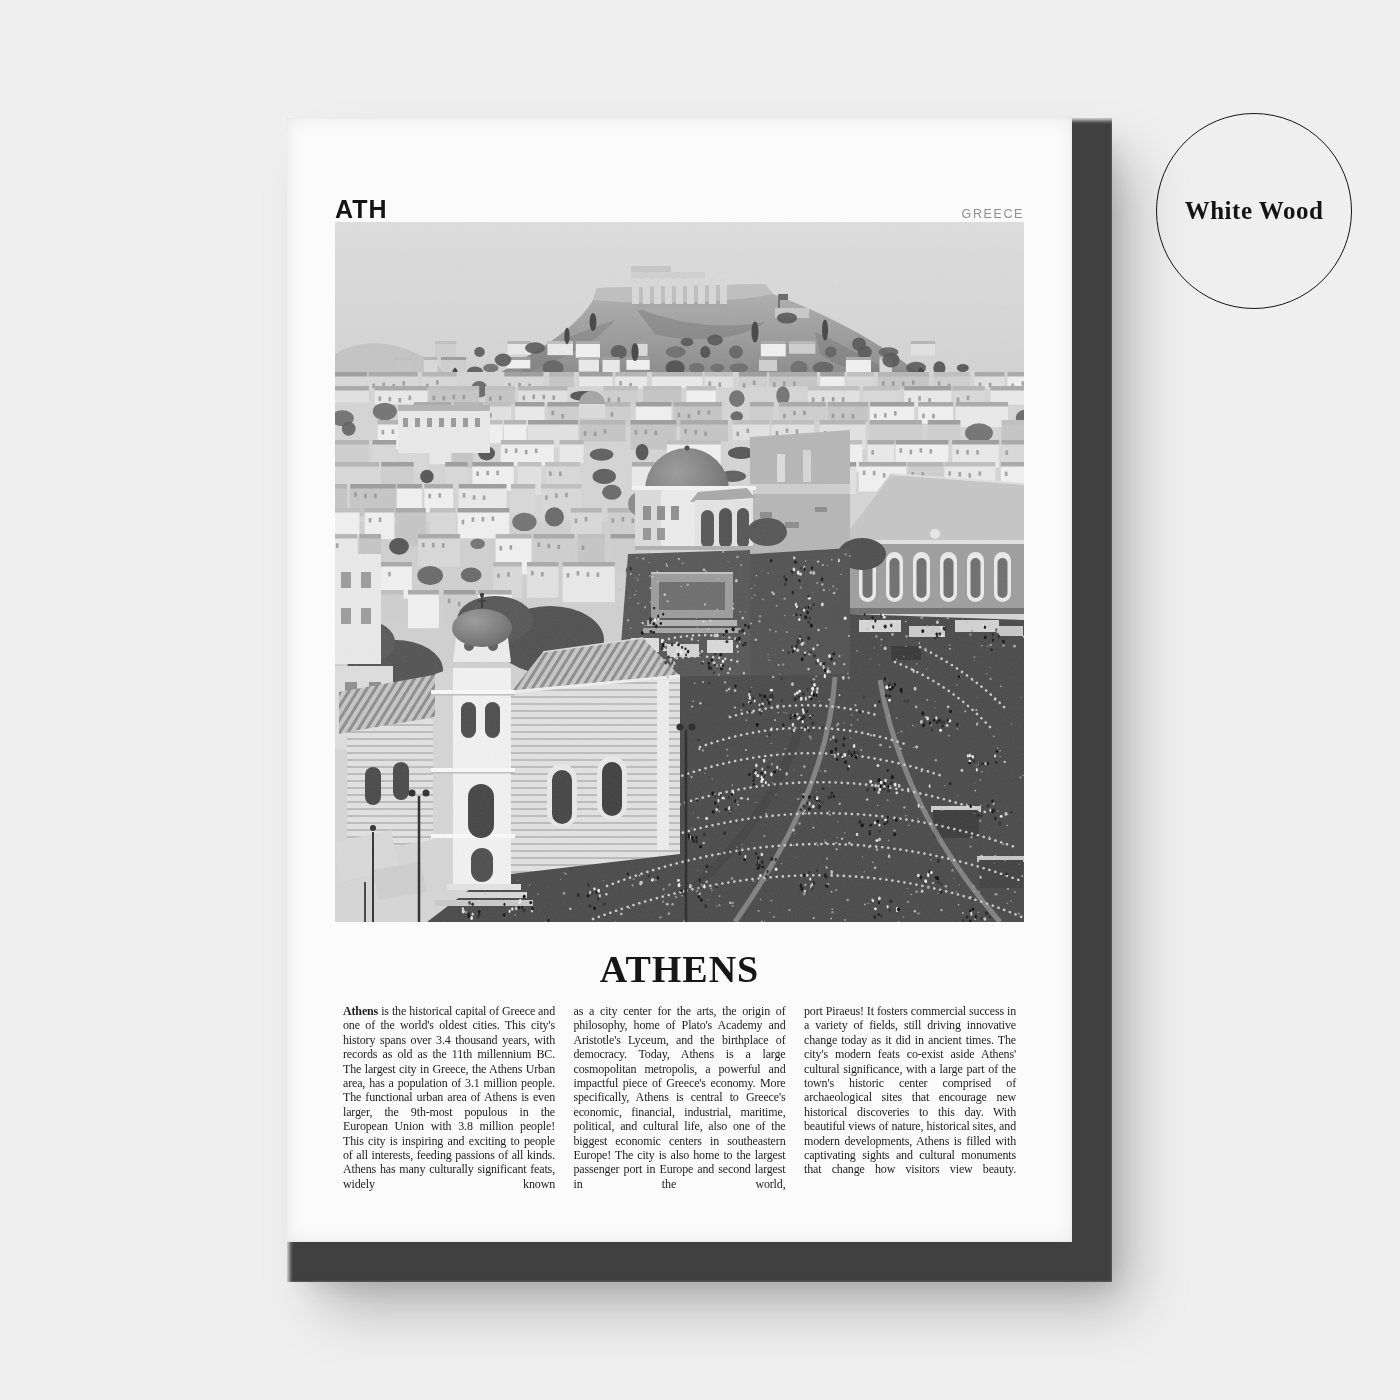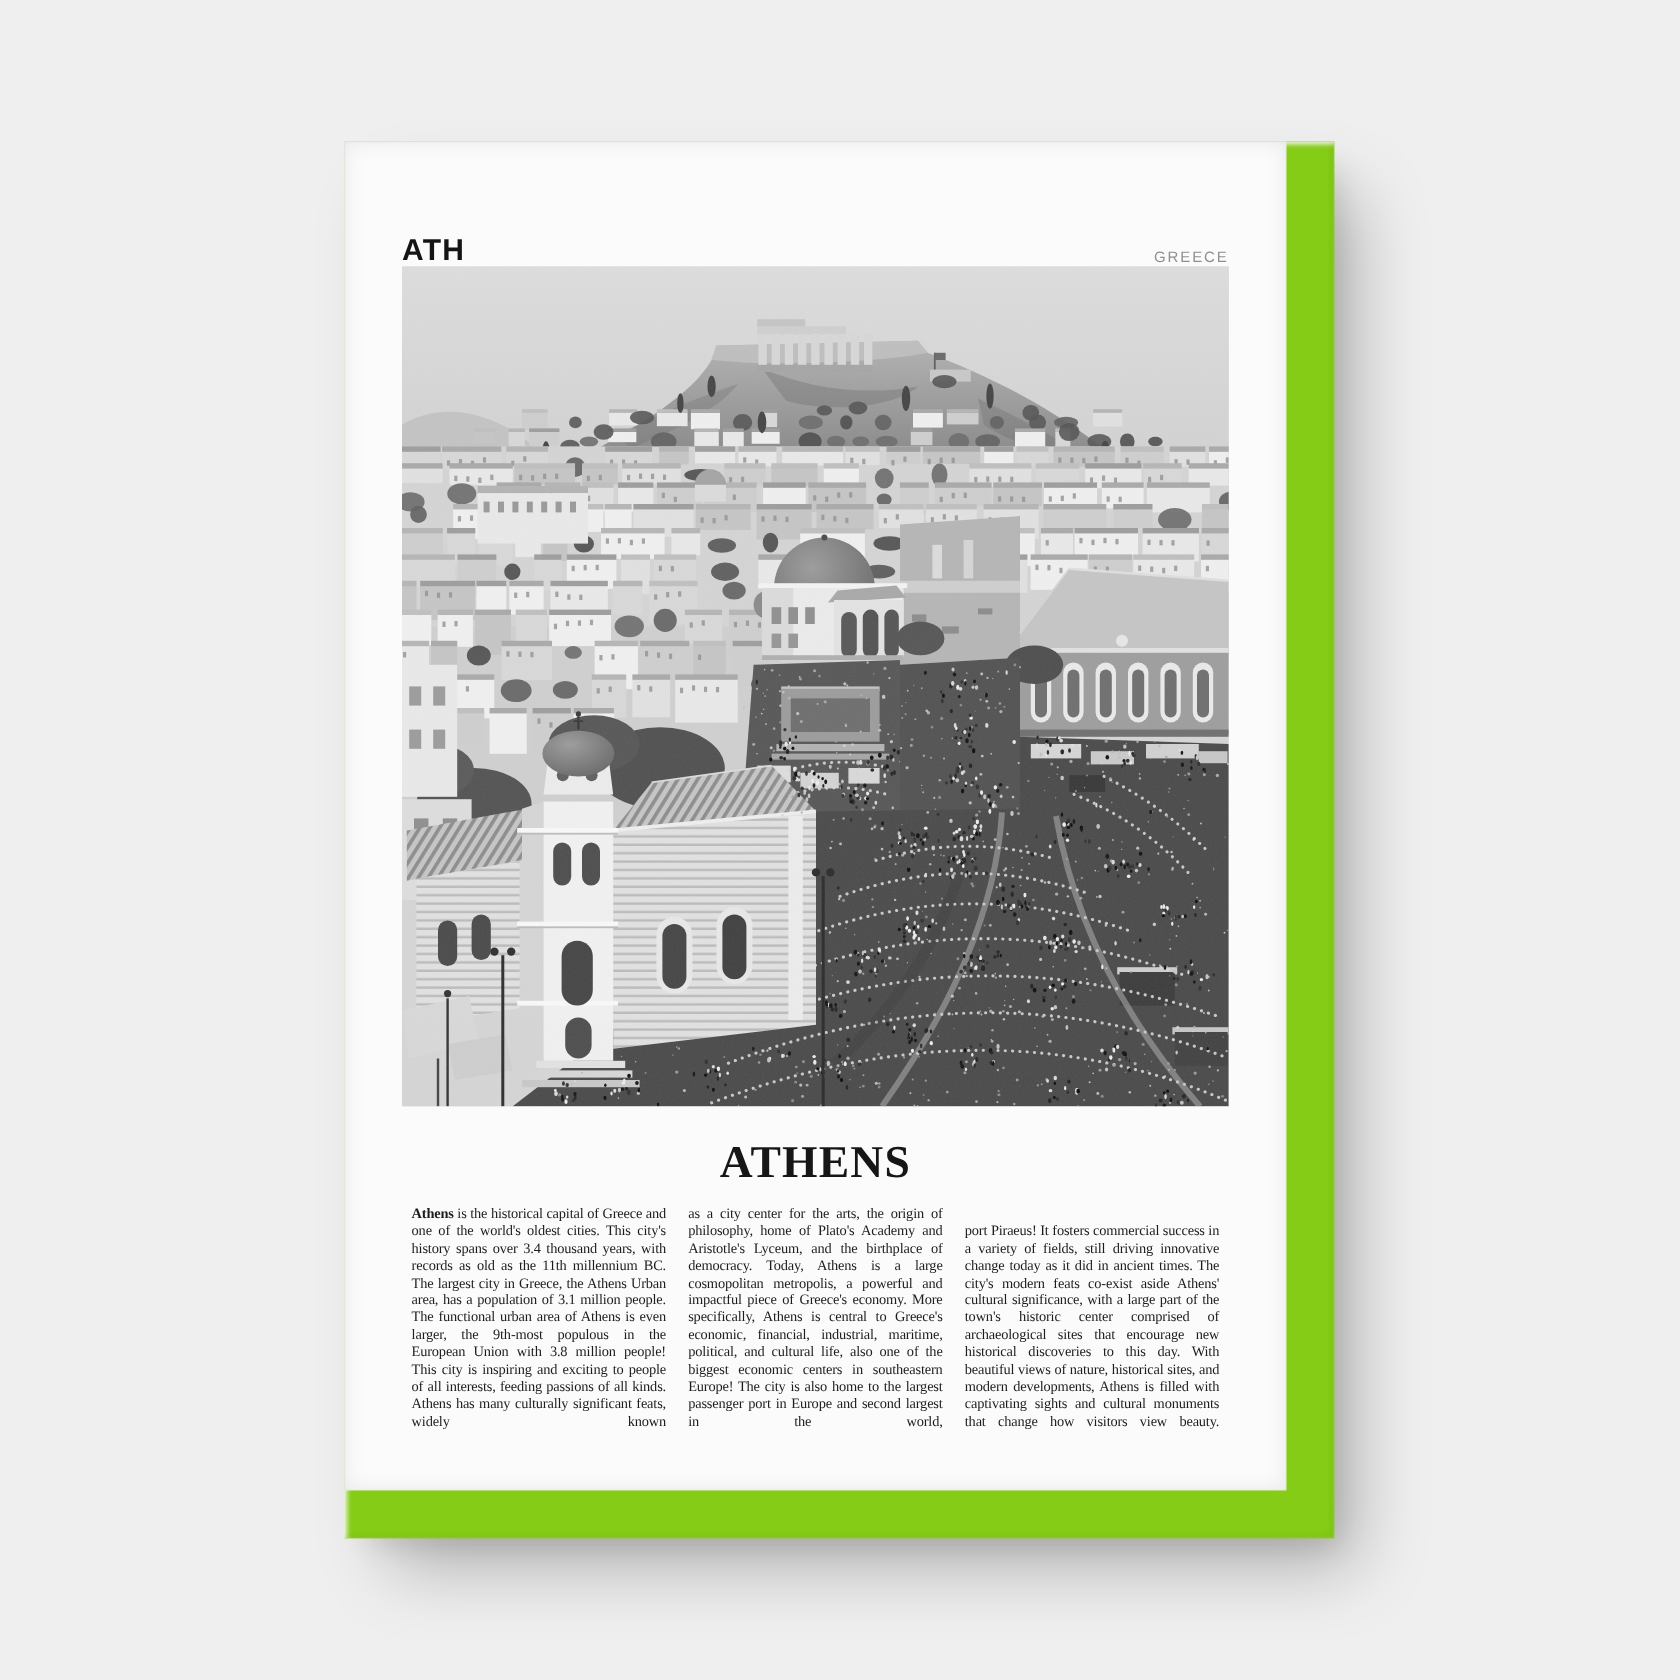--- a/index.html
+++ b/index.html
@@ -1,40 +1,40 @@
 <!DOCTYPE html>
 <html><head>
 <meta charset="utf-8">
 <style>
   html,body{margin:0;padding:0;}
   body{width:1400px;height:1400px;font-family:"Liberation Sans",sans-serif;}
   .stage{position:relative;width:1400px;height:1400px;background:#efefef;overflow:hidden;}
 
   .frame{
     position:absolute;left:287px;top:118px;width:825px;height:1164px;
-    box-sizing:border-box;background:#84cc16;
+    box-sizing:border-box;background:#404040;
     box-shadow: 28px 34px 55px -10px rgba(0,0,0,.26), 12px 14px 22px -8px rgba(0,0,0,.10);
   }
   .frame::before{
     content:"";position:absolute;inset:0;pointer-events:none;
     box-shadow: inset -2px -2px 5px rgba(0,0,0,.07), inset 2px 2px 4px rgba(255,255,255,.95);
   }
   .paper{
     position:relative;width:785px;height:1124px;box-sizing:border-box;
     background:#fbfbfb;padding:78px 48px 0;
     box-shadow: inset 0 0 18px rgba(0,0,0,.08), inset 0 0 3px rgba(0,0,0,.05);
   }
   .poster-header{display:flex;justify-content:space-between;align-items:flex-end;height:26px;}
   .code{font-weight:700;font-size:25px;line-height:1;letter-spacing:1px;color:#141414;}
   .country{font-size:12.5px;line-height:1;letter-spacing:1.6px;color:#8f8f8f;padding-bottom:2px;margin-top:39px;}
   .photo{width:689px;height:700px;background:#d6d6d6;overflow:hidden;}
   .photo svg{display:block;}
   .title{margin:28px 0 0;text-align:center;font-family:"Liberation Serif",serif;
          font-weight:700;font-size:38px;line-height:1.05;letter-spacing:1px;color:#161616;}
-  .columns{display:flex;justify-content:space-between;margin-top:14px;padding:0 8px;align-items:flex-end;}
+  .columns{display:flex;justify-content:space-between;margin-top:14px;padding:0 8px;}
   .col{width:212px;margin:0;font-family:"Liberation Serif",serif;font-size:12px;
        line-height:14.4px;letter-spacing:-0.15px;color:#1d1d1d;
        text-align:justify;text-align-last:justify;}
   .col b{font-weight:700;}
 
   .badge{
     position:absolute;left:1156px;top:113px;width:196px;height:196px;
     box-sizing:border-box;border:1.5px solid #151515;border-radius:50%;
     display:flex;align-items:center;justify-content:center;
   }
@@ -2003,14 +2003,17 @@
 
       <div class="columns">
         <p class="col"><b>Athens</b><span> is the historical capital of Greece and one of the world's oldest cities. This city's history spans over 3.4 thousand years, with records as old as the 11th millennium BC. The largest city in Greece, the Athens Urban area, has a population of 3.1 million people. The functional urban area of Athens is even larger, the 9th-most populous in the European Union with 3.8 million people! This city is inspiring and exciting to people of all interests, feeding passions of all kinds. Athens has many culturally significant feats, widely known</span></p>
         <p class="col">as a city center for the arts, the origin of philosophy, home of Plato's Academy and Aristotle's Lyceum, and the birthplace of democracy. Today, Athens is a large cosmopolitan metropolis, a powerful and impactful piece of Greece's economy. More specifically, Athens is central to Greece's economic, financial, industrial, maritime, political, and cultural life, also one of the biggest economic centers in southeastern Europe! The city is also home to the largest passenger port in Europe and second largest in the world,</p>
         <p class="col">port Piraeus! It fosters commercial success in a variety of fields, still driving innovative change today as it did in ancient times. The city's modern feats co-exist aside Athens' cultural significance, with a large part of the town's historic center comprised of archaeological sites that encourage new historical discoveries to this day. With beautiful views of nature, historical sites, and modern developments, Athens is filled with captivating sights and cultural monuments that change how visitors view beauty.</p>
       </div>
 
     </div>
   </div>
 
+  <div class="badge">
+    <span>White Wood</span>
+  </div>
 
 </div>
 
 </body></html>

